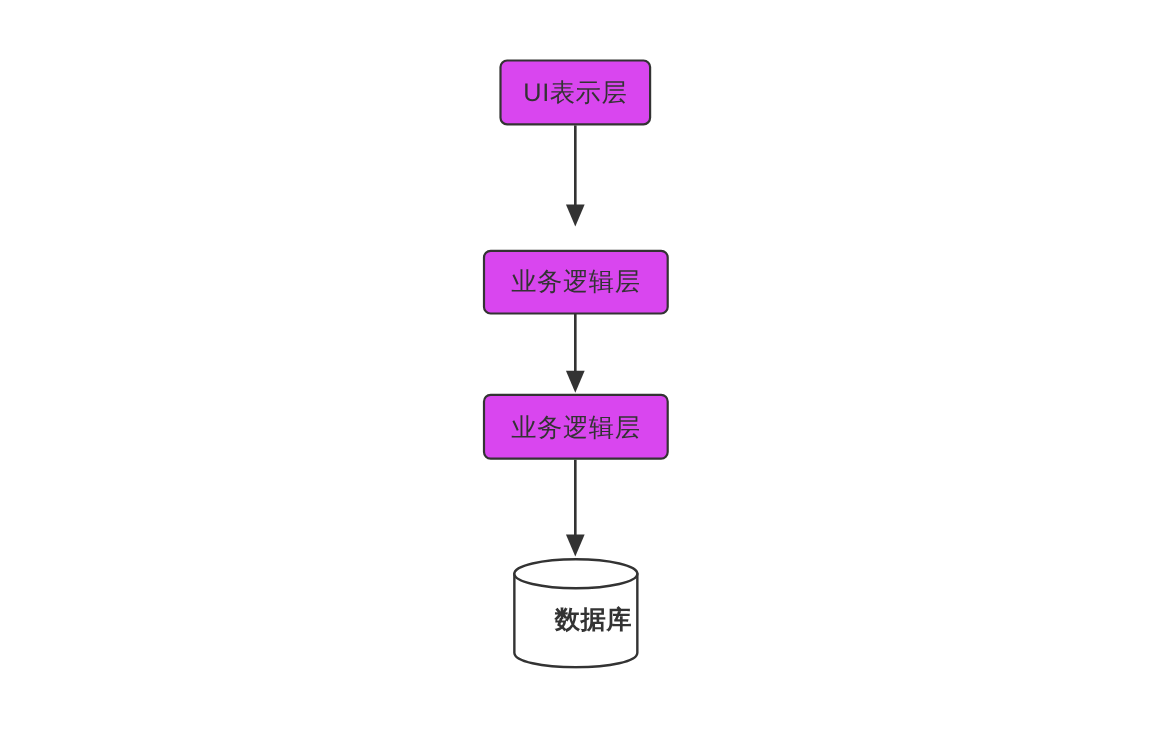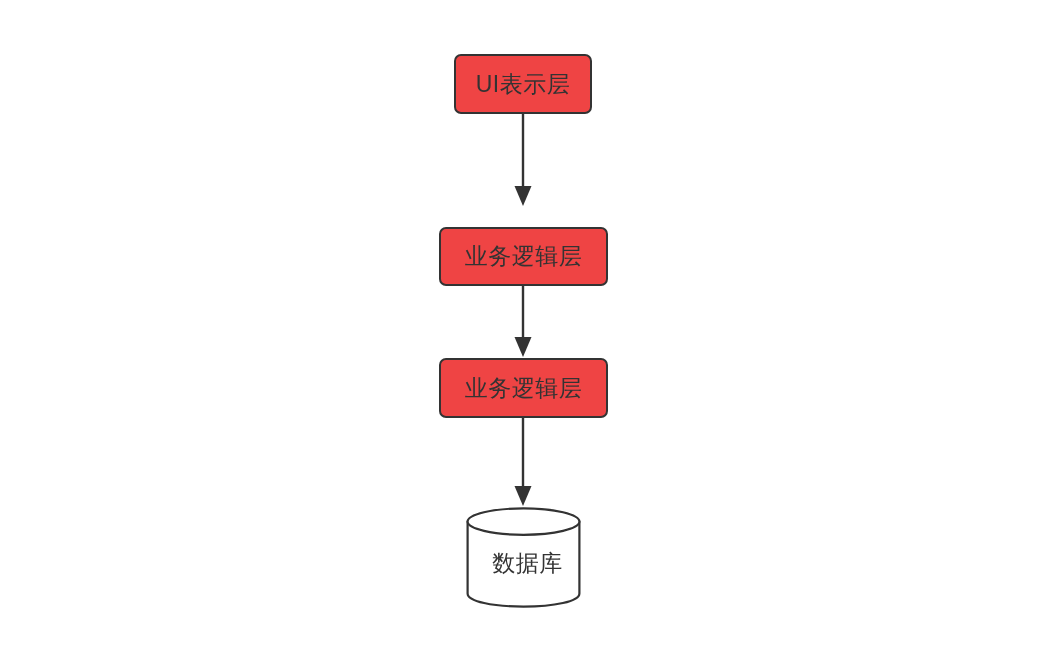--- a/index.html
+++ b/index.html
@@ -18,21 +18,21 @@
     position: relative;
     width: 1046px;
     height: 669px;
     background: #ffffff;
   }
 
   
   .node-box {
     position: absolute;
     box-sizing: border-box;
-    background: #ef4444;
+    background: #d946ef;
     border: 2px solid #333333;
     border-radius: 7px;
     display: flex;
     align-items: center;
     justify-content: center;
   }
   .node-label {
     font-size: 23px;
     line-height: 1;
     color: #333333;
@@ -69,29 +69,30 @@
     height: 101px;
   }
   #node-database svg {
     position: absolute;
     left: 0;
     top: 0;
     display: block;
   }
   #node-database .node-label {
     position: absolute;
-    left: 4px;
+    left: 16px;
     top: 0;
     width: 115px;
     height: 101px;
     display: flex;
     align-items: center;
     justify-content: center;
     padding-top: 12px;
     box-sizing: border-box;
+    font-weight: bold;
   }
 
   
   .connector {
     position: absolute;
     left: 0;
     top: 0;
     overflow: visible;
   }
 </style>

